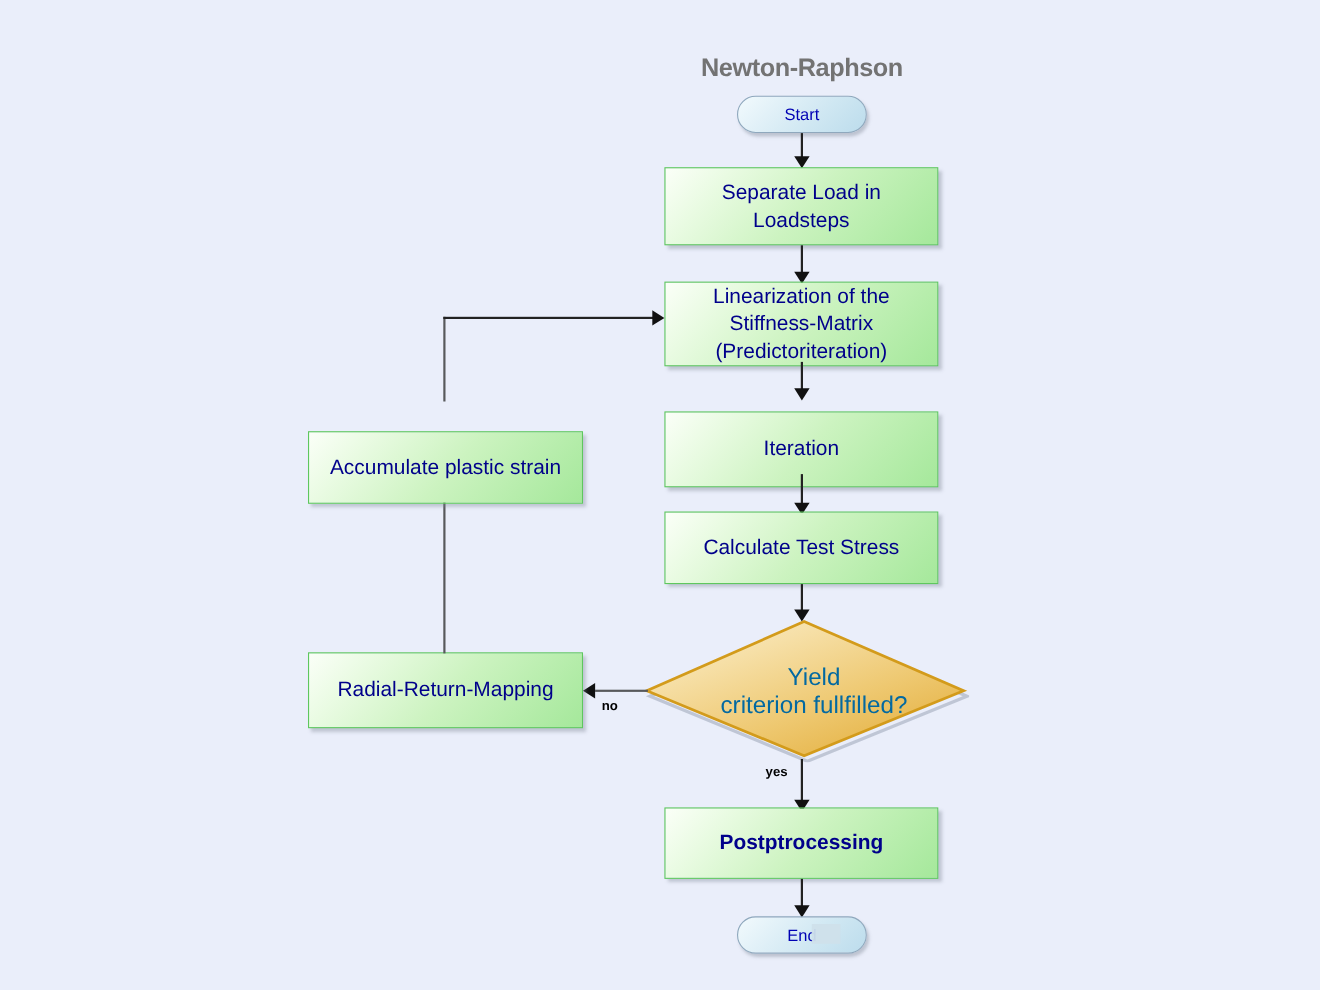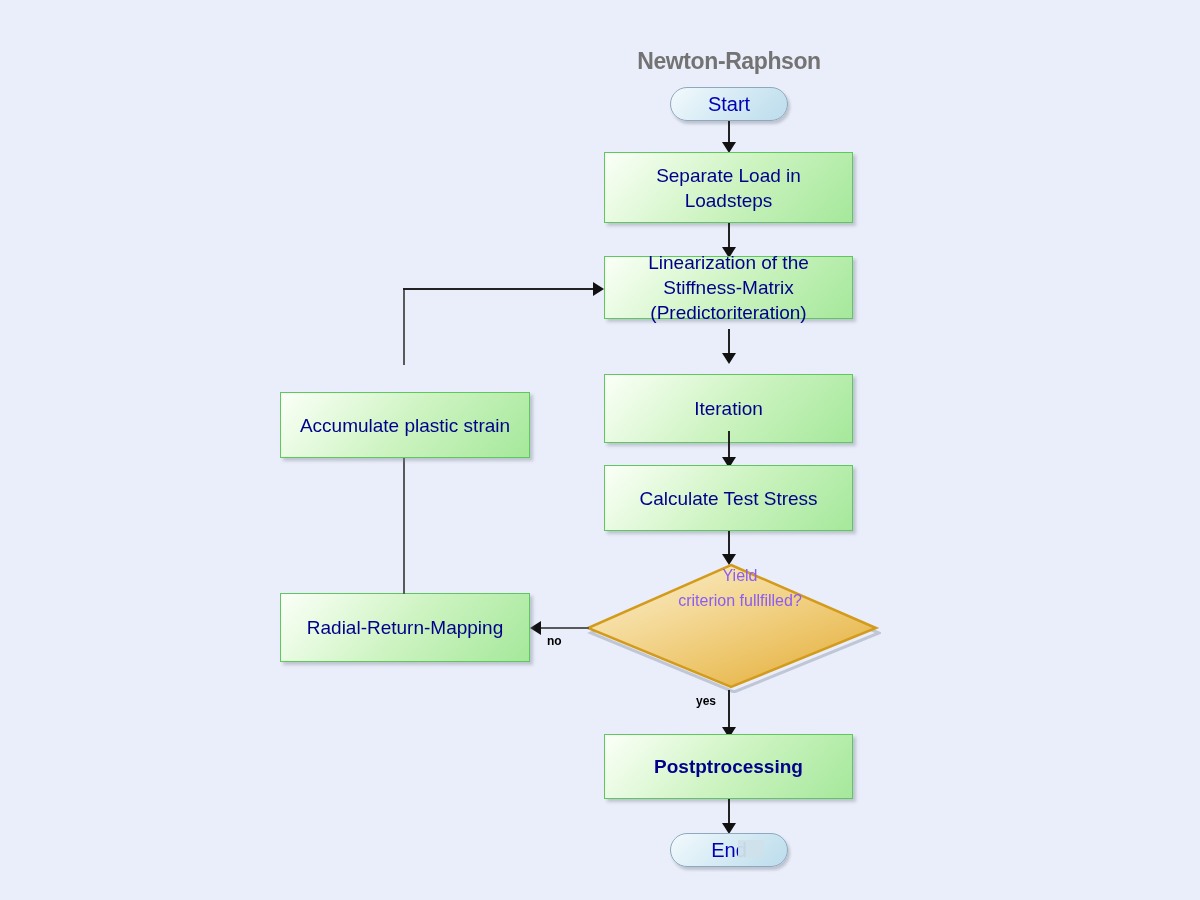--- a/index.html
+++ b/index.html
@@ -34,21 +34,21 @@
   .terminator {
     position: absolute;
     border: 1px solid #8fa8bd;
     border-radius: 18px;
     background: linear-gradient(135deg, #f2fafd 0%, #e2f1f8 28%, #cfe7f2 62%, #bcdcec 100%);
     box-shadow: 2px 3px 3px rgba(120,130,145,0.40);
     display: flex;
     align-items: center;
     justify-content: center;
     color: #0000b4;
-    font-size: 20px;
+    font-size: 15px;
     box-sizing: border-box;
   }
 
   
   .process {
     position: absolute;
     border: 1px solid #5ec75e;
     background: linear-gradient(132deg, #fbfff8 0%, #e9fbe2 20%, #ccf3c0 52%, #a5e89b 100%);
     box-shadow: 3px 3px 3px rgba(120,130,145,0.38);
     display: flex;
@@ -71,24 +71,25 @@
     top: 0;
     display: block;
   }
   .decision-text {
     position: absolute;
     left: 0;
     top: 0;
     width: 100%;
     height: 100%;
     display: flex;
+    align-items: center;
     justify-content: center;
     text-align: center;
-    color: #8b5cf6;
-    font-size: 16px;
+    color: #0369a1;
+    font-size: 22px;
     line-height: 25px;
     pointer-events: none;
   }
   .decision-text span { display: block; transform: translateX(8px); }
 
   
   .vline {
     position: absolute;
     width: 2px;
     background: #58595b;
@@ -158,21 +159,21 @@
   <div class="process" style="left:604px; top:152px; width:249px; height:71px;">
     <div>
       <div>Separate Load in</div>
       <div>Loadsteps</div>
     </div>
   </div>
 
   <div class="vline black" style="left:728px; top:223px; height:26px;"></div>
   <div class="arrow-down" style="left:722px; top:247px;"></div>
 
-  <div class="process" style="left:604px; top:256px; width:249px; height:63px;">
+  <div class="process" style="left:604px; top:256px; width:249px; height:77px;">
     <div>
       <div>Linearization of the</div>
       <div>Stiffness-Matrix</div>
       <div>(Predictoriteration)</div>
     </div>
   </div>
 
   <div class="vline black" style="left:728px; top:329px; height:26px;"></div>
   <div class="arrow-down" style="left:722px; top:353px;"></div>
 

